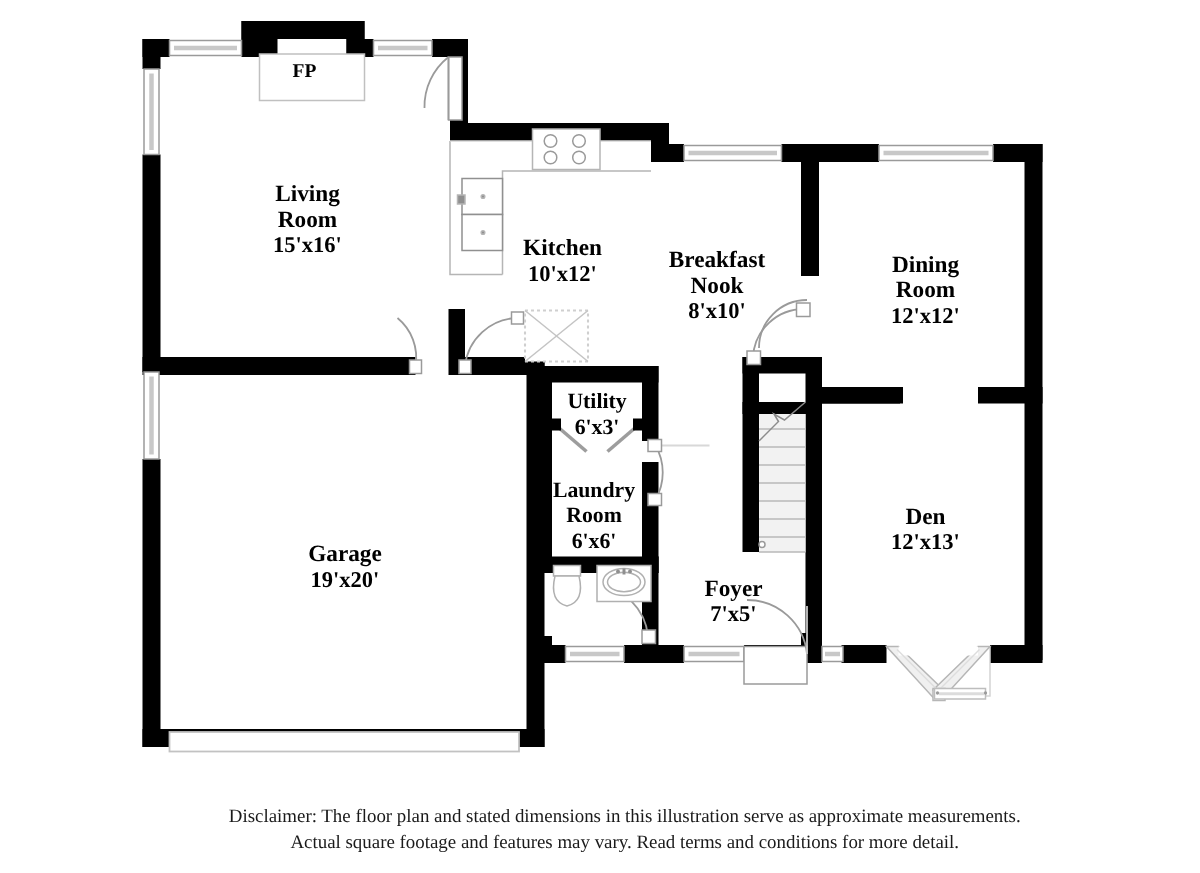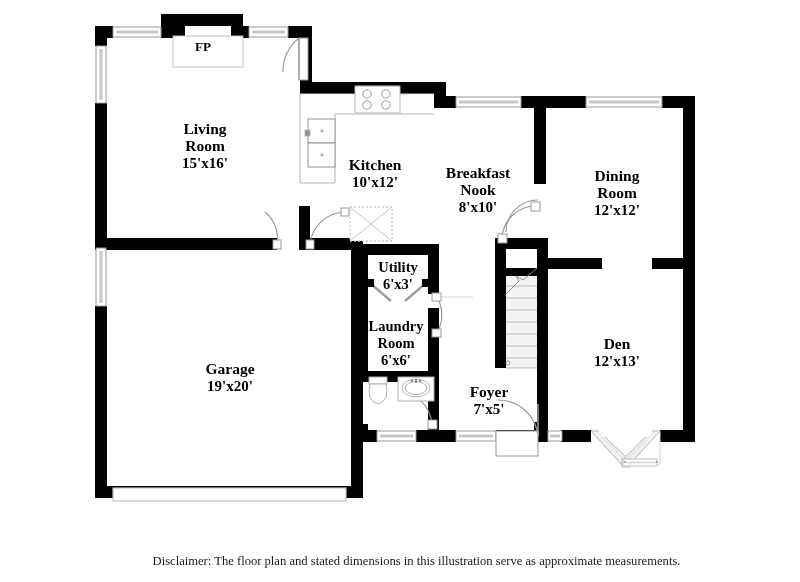--- a/index.html
+++ b/index.html
@@ -385,15 +385,16 @@
       <g>
         <text class="room-label" x="203" y="51" font-size="13">FP</text>
       </g>
 
     </g>
 
   </svg>
 
   <div class="disclaimer-text">
     <div>Disclaimer: The floor plan and stated dimensions in this illustration serve as approximate measurements.</div>
+    <div>Actual square footage and features may vary. Read terms and conditions for more detail.</div>
   </div>
 
 </div>
 
 </body></html>

